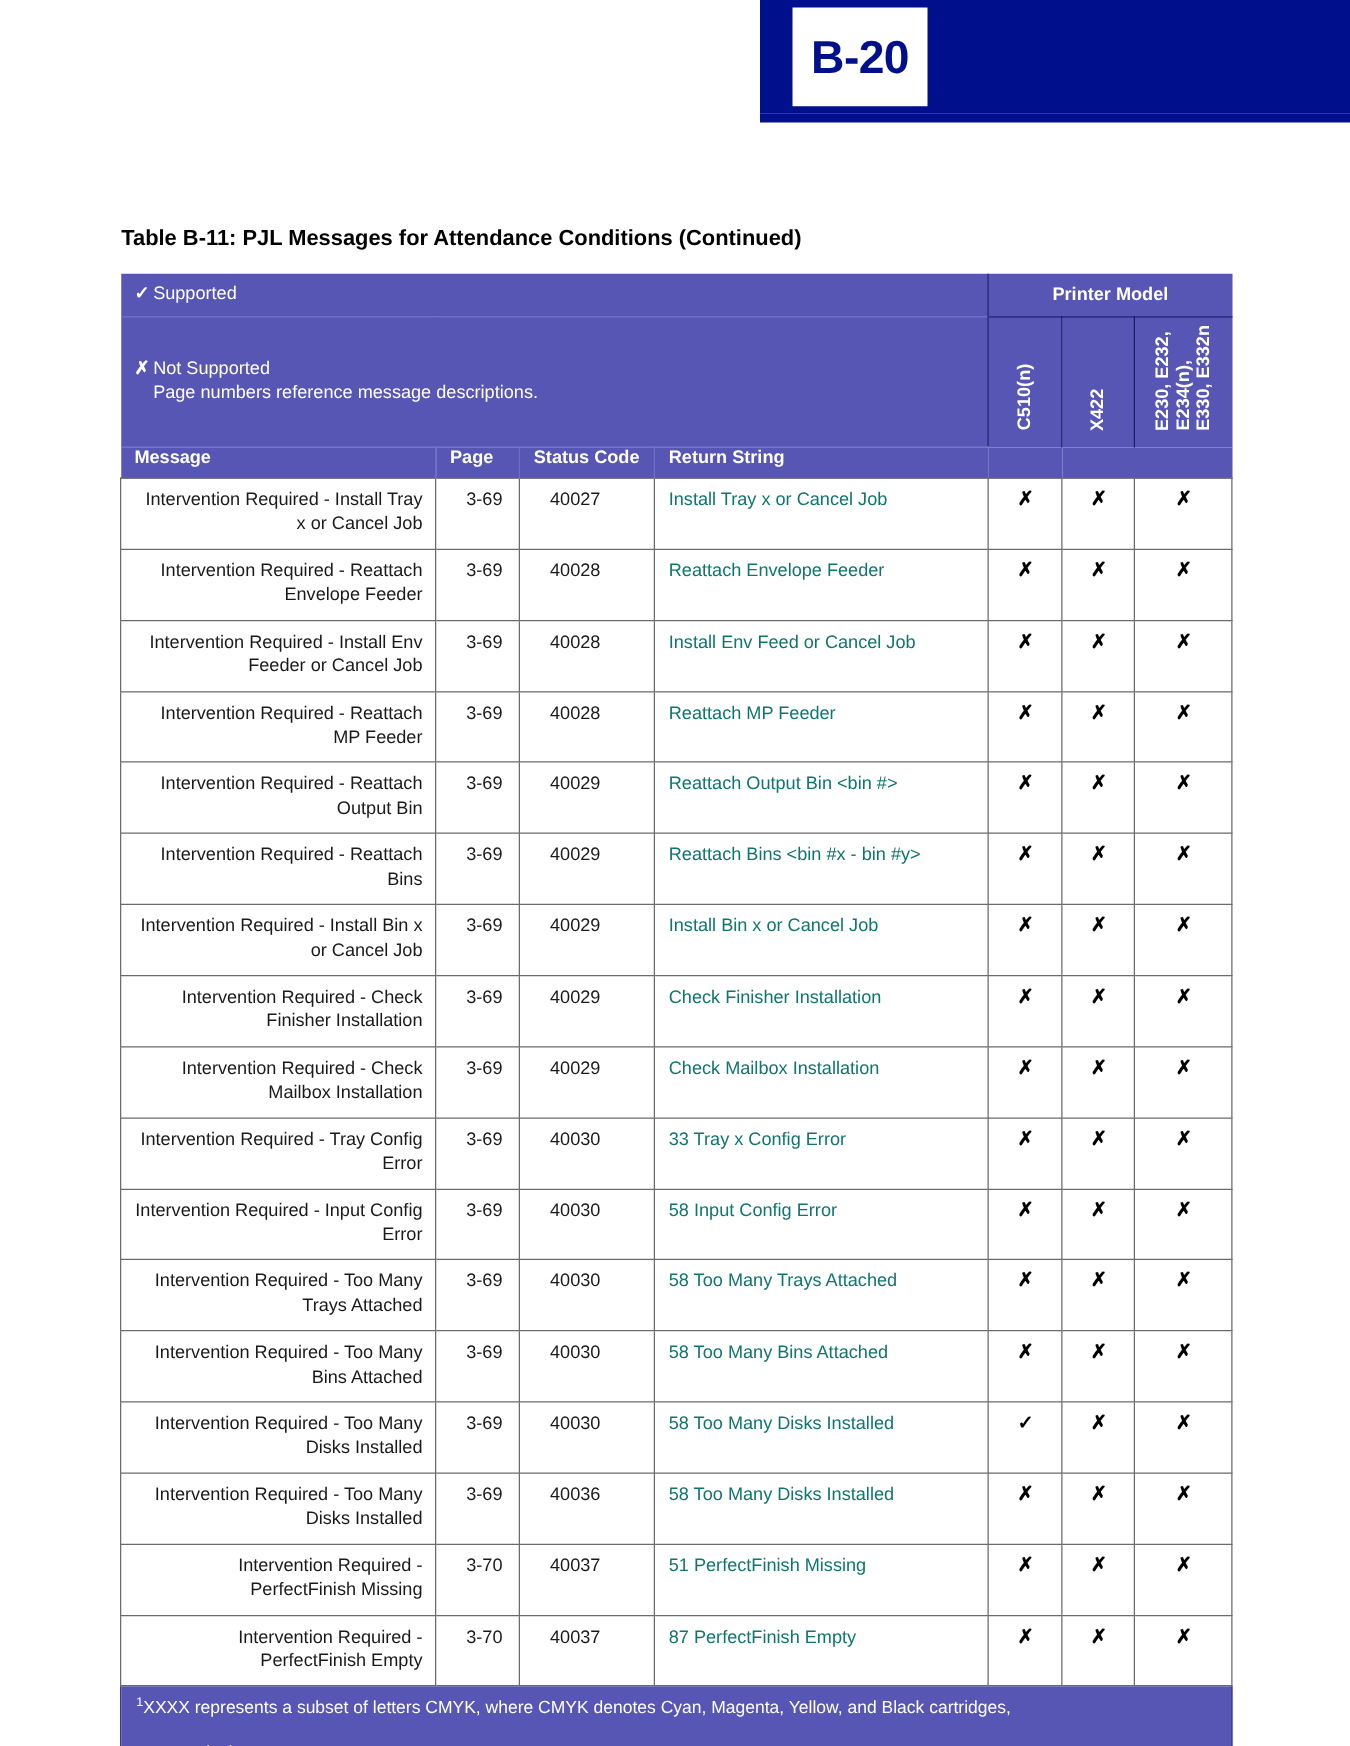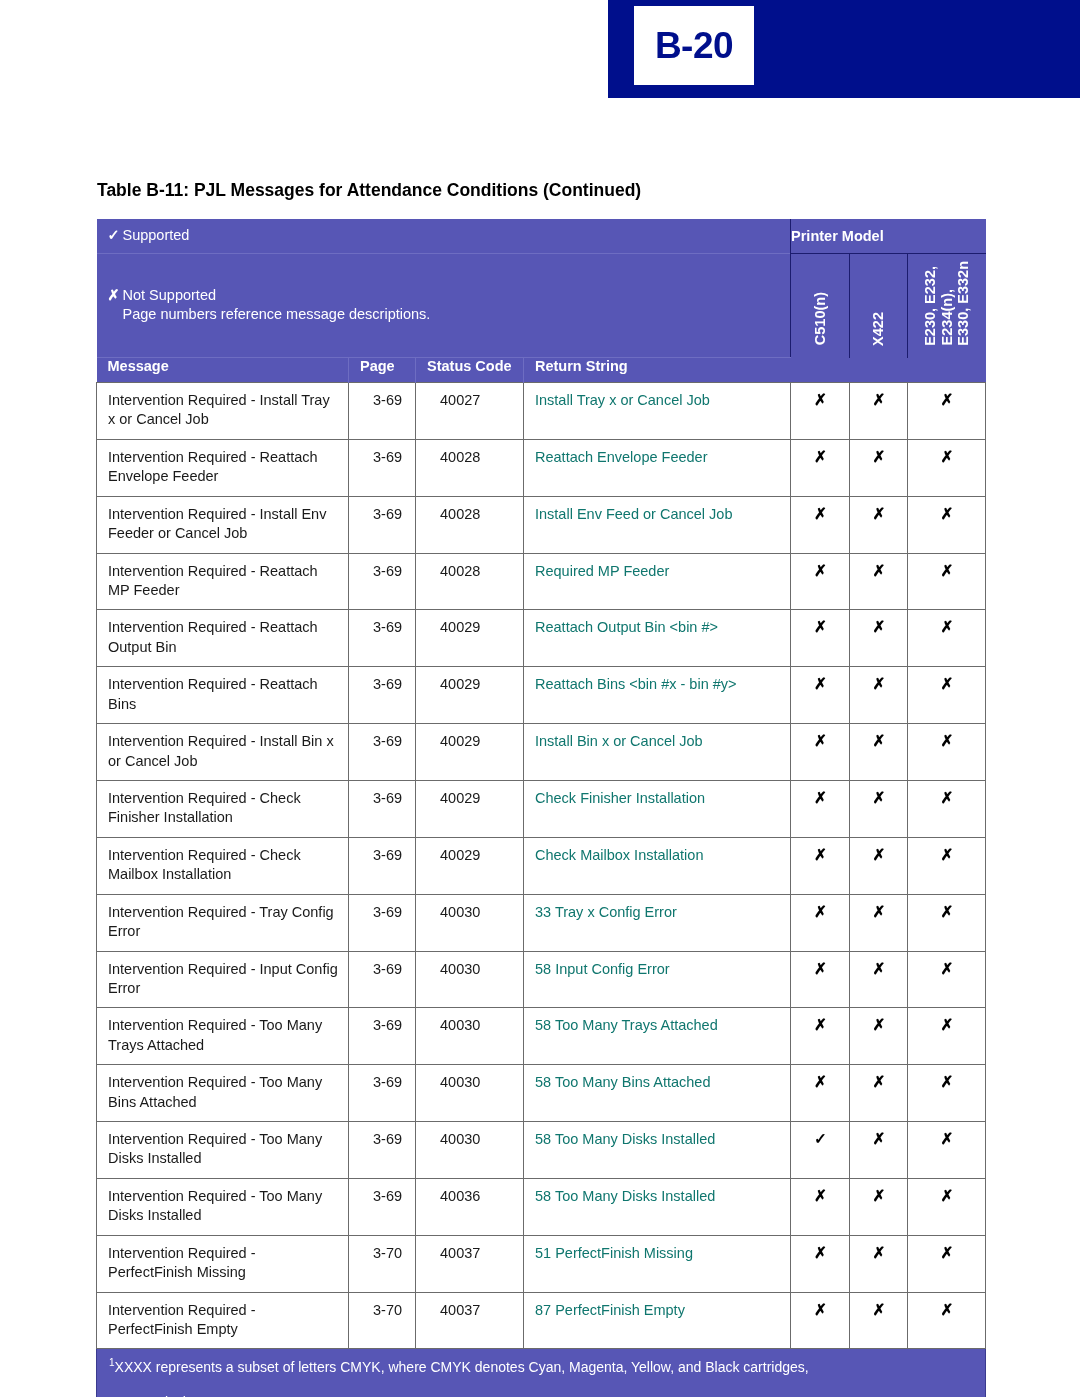--- a/index.html
+++ b/index.html
@@ -30,21 +30,21 @@
     left: 608px;
     top: 91px;
     width: 472px;
     height: 7px;
     background: #000f8c;
   }
   .banner-numbox {
     position: absolute;
     left: 26px;
     top: 6px;
-    width: 120px;
+    width: 108px;
     height: 79px;
     background: #ffffff;
     display: flex;
     align-items: center;
     justify-content: center;
   }
   .banner-num {
     font-size: 37px;
     font-weight: bold;
     color: #000f8c;
@@ -108,21 +108,21 @@
     display: inline-block;
     width: 15px;
   }
   .legend-line { display: block; }
 
   .printer-model-cell {
     background: #5756b5;
     color: #ffffff;
     font-size: 14.5px;
     font-weight: bold;
-    text-align: left;
+    text-align: center;
     vertical-align: middle;
     border-bottom: 1px solid #1c1c6e;
     border-left: 1px solid #1c1c6e;
     padding: 5px 0;
   }
 
   .vhdr {
     background: #5756b5;
     color: #ffffff;
     vertical-align: bottom;
@@ -162,21 +162,21 @@
   td.cell {
     border: 1px solid #6b6b6b;
     border-top: none;
     font-size: 14.5px;
     color: #1a1a1a;
     vertical-align: top;
     padding: 8px 10px 9px 11px;
     line-height: 1.34;
     background: #ffffff;
   }
-  td.cell.first { border-left: 1px solid #6b6b6b; }
+  td.cell.first { border-left: 1px solid #6b6b6b; text-align: right; }
   td.page, td.status {
     padding-left: 24px;
   }
   td.retstr {
     color: #0f766e;
     font-weight: normal;
   }
   td.mark {
     text-align: center;
     font-weight: bold;
@@ -289,21 +289,21 @@
           <td class="cell status">40028</td>
           <td class="cell retstr">Install Env Feed or Cancel Job</td>
           <td class="cell mark">✗</td>
           <td class="cell mark">✗</td>
           <td class="cell mark">✗</td>
         </tr>
         <tr>
           <td class="cell first">Intervention Required - Reattach MP Feeder</td>
           <td class="cell page">3-69</td>
           <td class="cell status">40028</td>
-          <td class="cell retstr">Required MP Feeder</td>
+          <td class="cell retstr">Reattach MP Feeder</td>
           <td class="cell mark">✗</td>
           <td class="cell mark">✗</td>
           <td class="cell mark">✗</td>
         </tr>
         <tr>
           <td class="cell first">Intervention Required - Reattach Output Bin</td>
           <td class="cell page">3-69</td>
           <td class="cell status">40029</td>
           <td class="cell retstr">Reattach Output Bin &lt;bin #&gt;</td>
           <td class="cell mark">✗</td>

